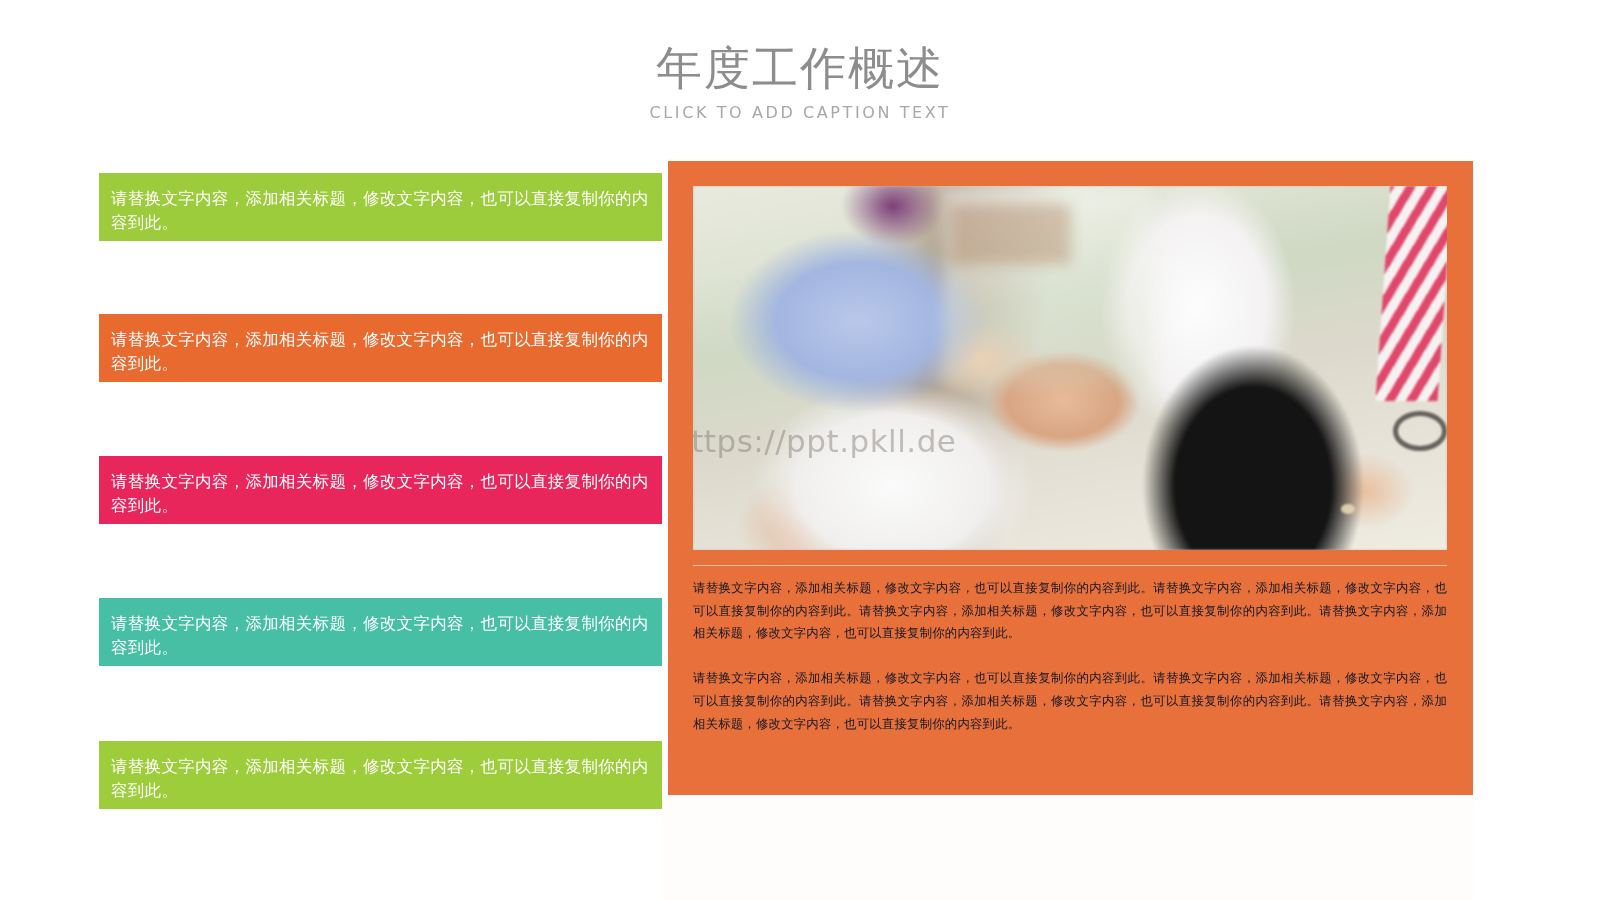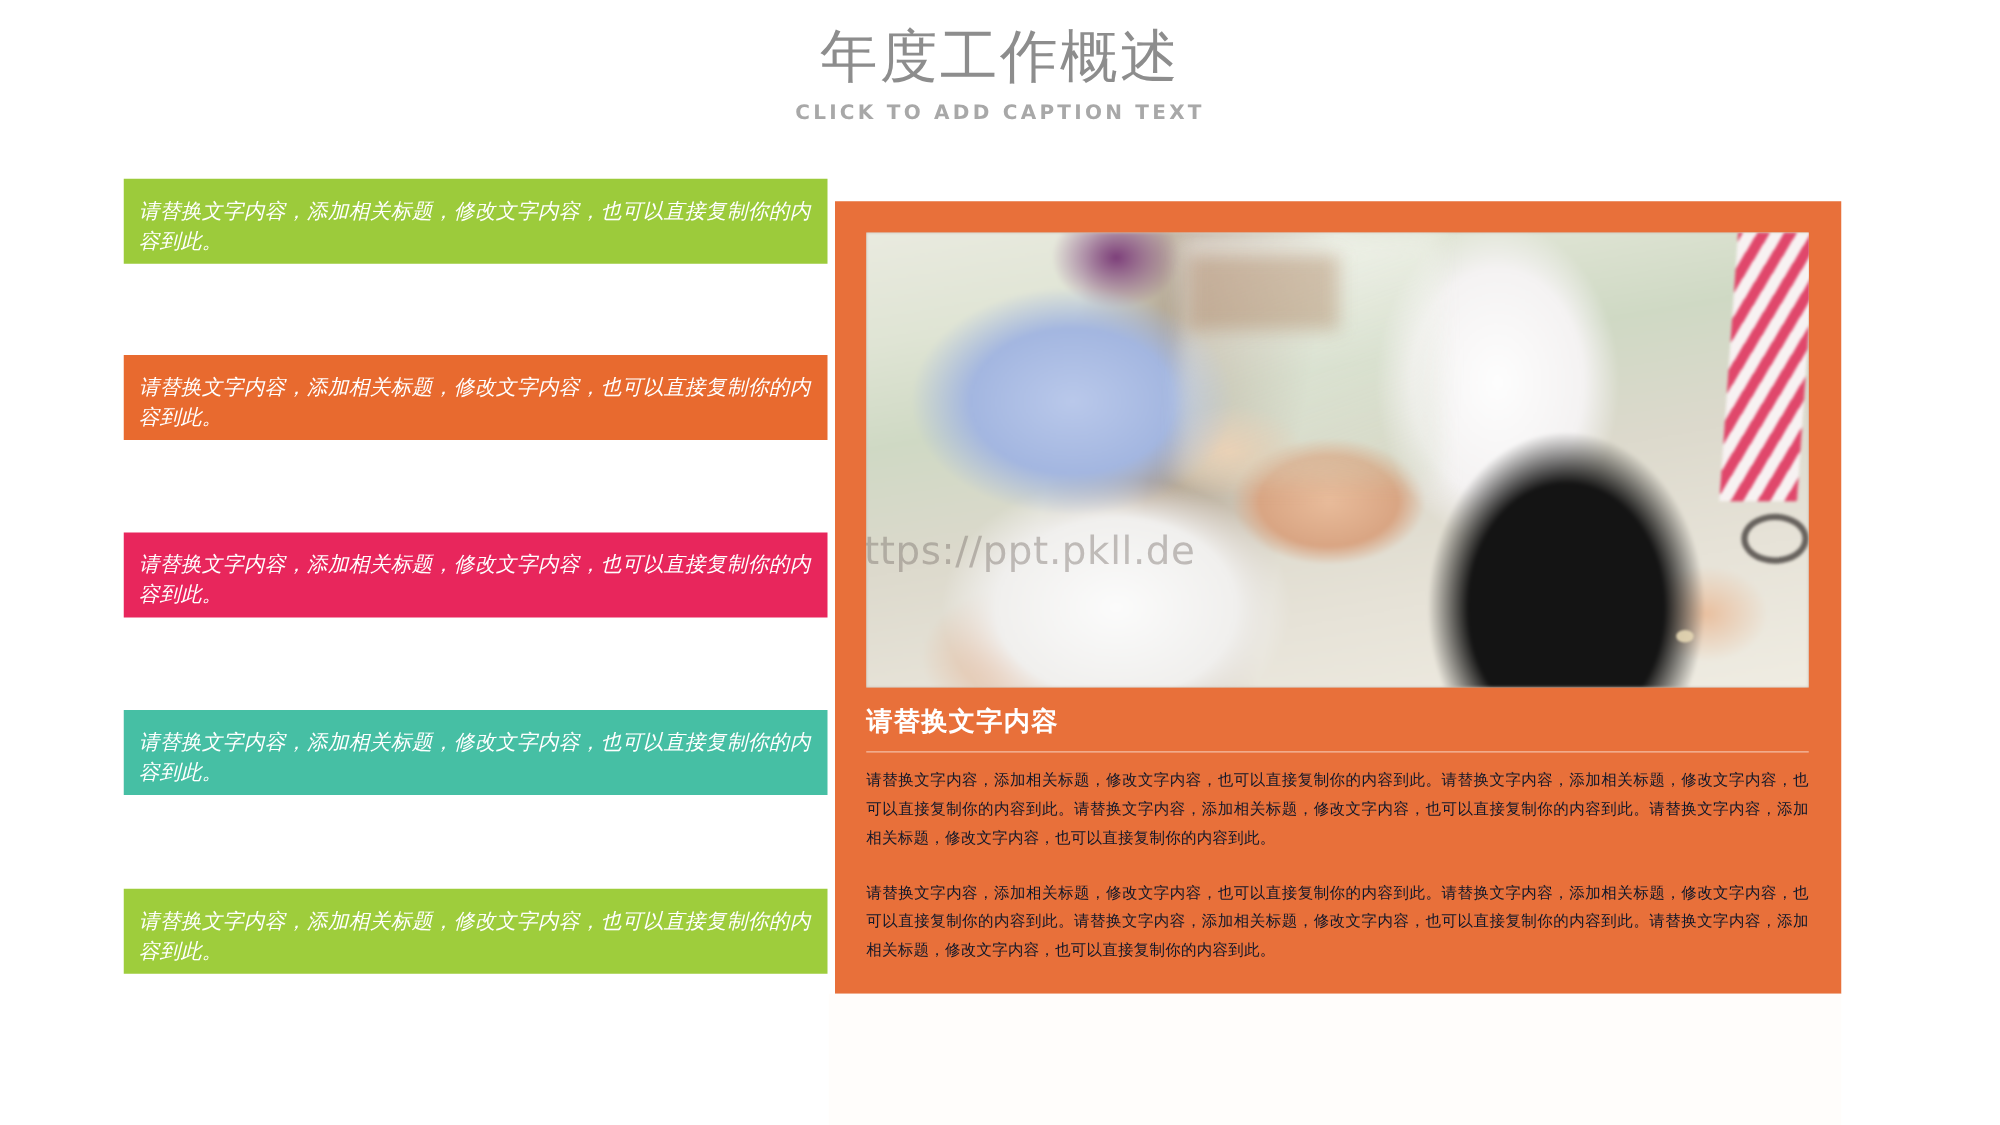--- a/index.html
+++ b/index.html
@@ -17,49 +17,48 @@
 
   .slide {
     position: absolute;
     inset: 0;
     background: #ffffff;
   }
 
   
   .header {
     position: absolute;
-    top: 18px;
+    top: 41px;
     left: 0;
     width: 1600px;
     text-align: center;
   }
   .slide-title {
     font-size: 46px;
     line-height: 1.18;
     color: #8d8d8d;
     font-weight: 400;
     letter-spacing: 2px;
     margin: 0;
   }
   .slide-subtitle {
     margin: 8px 0 0 0;
     font-size: 16px;
     letter-spacing: 2.6px;
     color: #a8a8a8;
-    font-weight: 700;
+    font-weight: 400;
   }
 
   
   .bars {
     position: absolute;
     left: 99px;
-    top: 143px;
+    top: 173px;
     width: 563px;
     height: 636px;
-    font-style: italic;
   }
   .bar {
     position: absolute;
     left: 0;
     width: 563px;
     box-sizing: border-box;
     padding: 14px 12px 14px 12px;
     color: #ffffff;
     font-size: 16.5px;
     line-height: 1.45;
@@ -269,21 +268,20 @@
       <div class="photo-canvas"></div>
       <div class="photo-bg-window"></div>
       <div class="photo-bg-frame"></div>
       <div class="photo-tie"></div>
       <div class="photo-watch"></div>
       <div class="photo-ring"></div>
       <div class="watermark">https://ppt.pkll.de</div>
     </div>
 
     <div class="panel-body">
-      <div class="panel-heading">请替换文字内容</div>
       <div class="panel-divider"></div>
       <p class="panel-para">请替换文字内容，添加相关标题，修改文字内容，也可以直接复制你的内容到此。请替换文字内容，添加相关标题，修改文字内容，也可以直接复制你的内容到此。请替换文字内容，添加相关标题，修改文字内容，也可以直接复制你的内容到此。请替换文字内容，添加相关标题，修改文字内容，也可以直接复制你的内容到此。</p>
       <p class="panel-para">请替换文字内容，添加相关标题，修改文字内容，也可以直接复制你的内容到此。请替换文字内容，添加相关标题，修改文字内容，也可以直接复制你的内容到此。请替换文字内容，添加相关标题，修改文字内容，也可以直接复制你的内容到此。请替换文字内容，添加相关标题，修改文字内容，也可以直接复制你的内容到此。</p>
     </div>
 
   </div>
 
   <div class="panel-seam"></div>
 
 </div>

